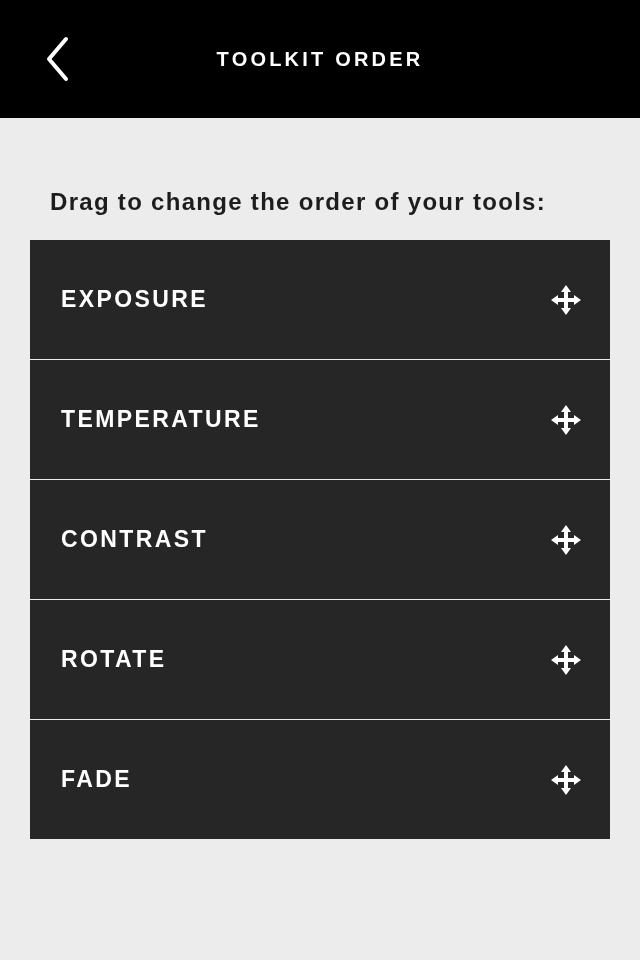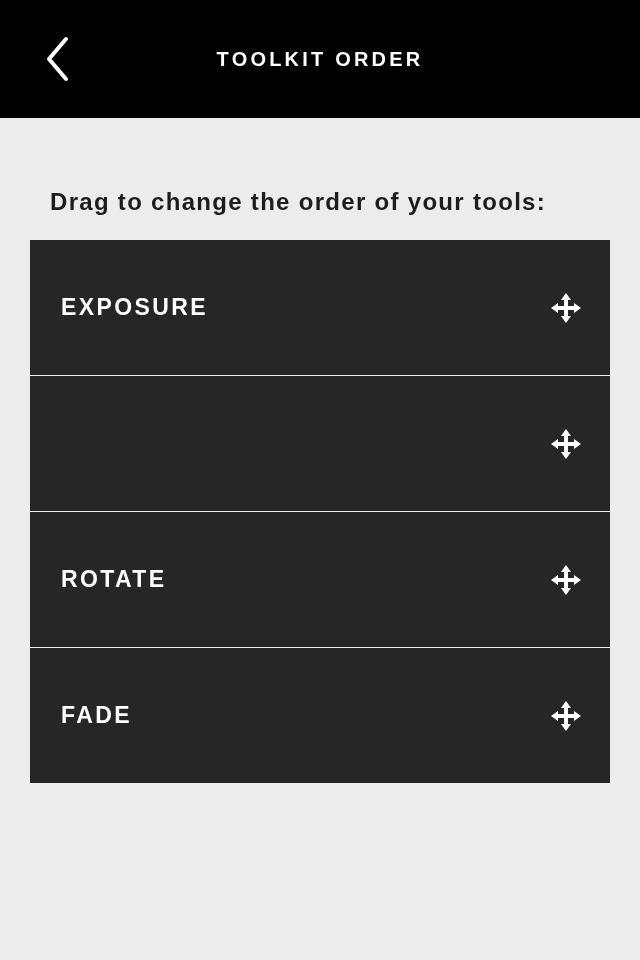--- a/index.html
+++ b/index.html
@@ -66,21 +66,21 @@
     position: absolute;
     top: 240px;
     left: 30px;
     width: 580px;
     height: 690px;
     overflow: hidden;
   }
   .tool-row {
     position: relative;
     width: 580px;
-    height: 136px;
+    height: 120px;
     background: #262626;
     border-bottom: 1px solid #ececec;
     display: flex;
     align-items: center;
     cursor: grab;
   }
   .tool-label {
     color: #ffffff;
     font-size: 23px;
     font-weight: bold;
@@ -132,22 +132,38 @@
             <polygon points="16,31 21,24 11,24"></polygon>
             <polygon points="1,16 8,11 8,21"></polygon>
             <polygon points="31,16 24,11 24,21"></polygon>
             <rect x="14" y="7" width="4" height="18"></rect>
             <rect x="7" y="14" width="18" height="4"></rect>
           </g>
         </svg>
       </span>
     </div>
 
-
-    <div class="tool-row">
+    <div class="tool-row">
+      <span class="tool-label">TEMPERATURE</span>
+      <span class="drag-handle">
+        <svg width="32" height="32" viewBox="0 0 32 32" aria-hidden="true">
+          <g fill="#ffffff">
+            <polygon points="16,1 21,8 11,8"></polygon>
+            <polygon points="16,31 21,24 11,24"></polygon>
+            <polygon points="1,16 8,11 8,21"></polygon>
+            <polygon points="31,16 24,11 24,21"></polygon>
+            <rect x="14" y="7" width="4" height="18"></rect>
+            <rect x="7" y="14" width="18" height="4"></rect>
+          </g>
+        </svg>
+      </span>
+    </div>
+
+    <div class="tool-row">
+      <span class="tool-label">CONTRAST</span>
       <span class="drag-handle">
         <svg width="32" height="32" viewBox="0 0 32 32" aria-hidden="true">
           <g fill="#ffffff">
             <polygon points="16,1 21,8 11,8"></polygon>
             <polygon points="16,31 21,24 11,24"></polygon>
             <polygon points="1,16 8,11 8,21"></polygon>
             <polygon points="31,16 24,11 24,21"></polygon>
             <rect x="14" y="7" width="4" height="18"></rect>
             <rect x="7" y="14" width="18" height="4"></rect>
           </g>

